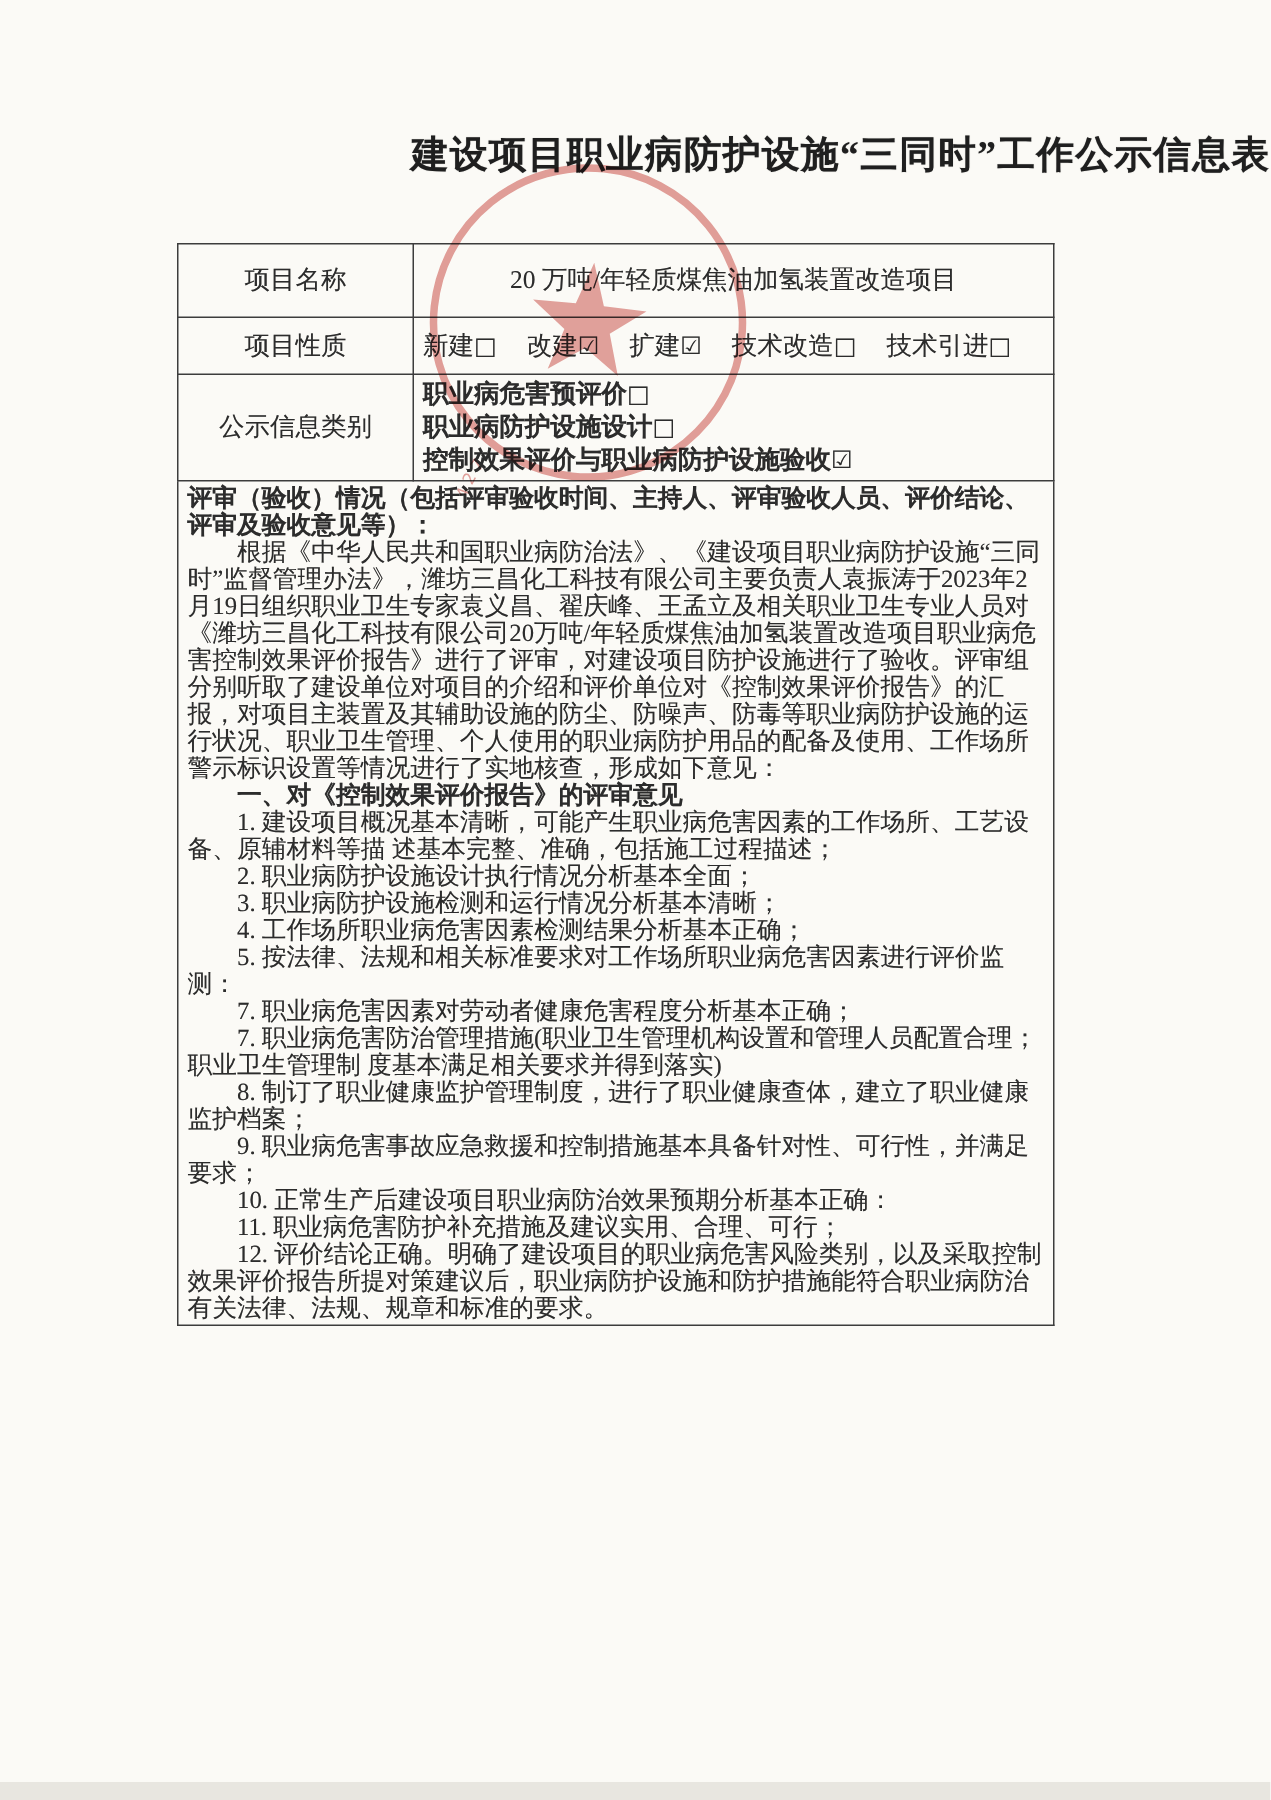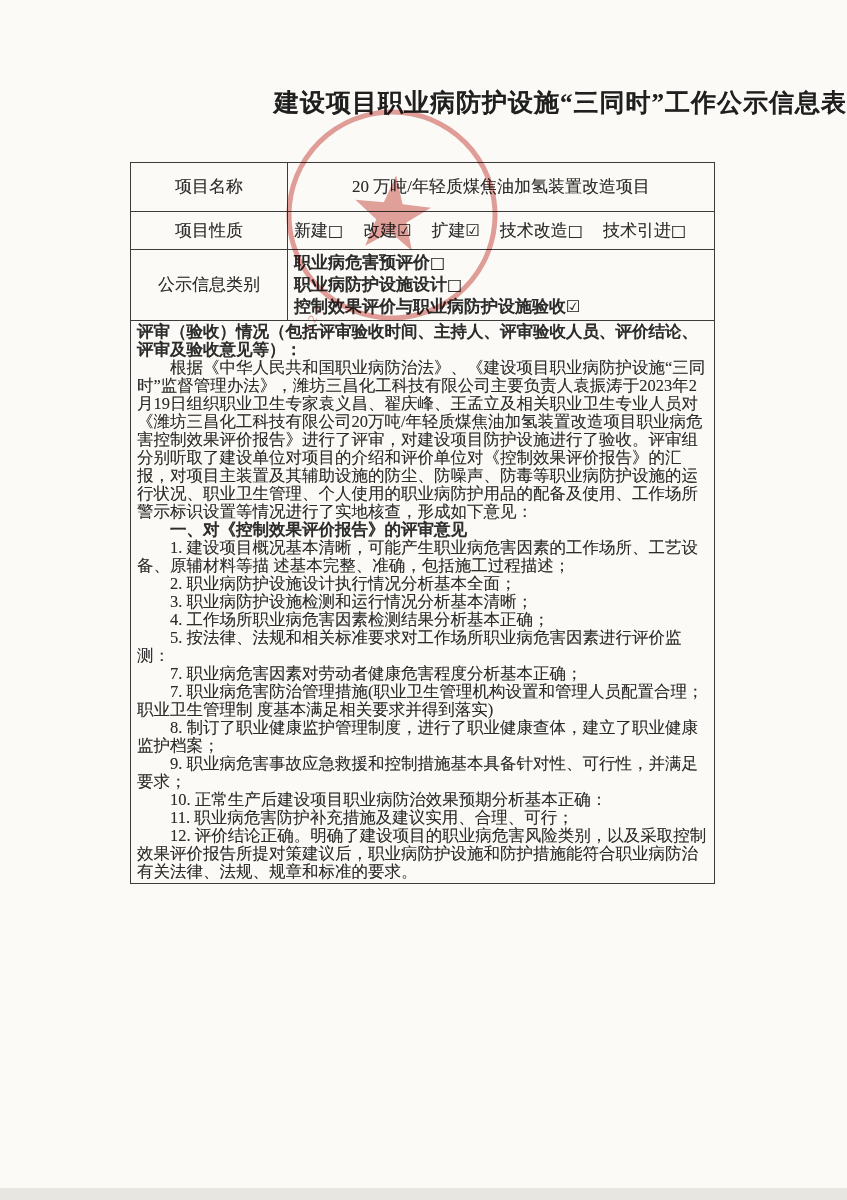--- a/index.html
+++ b/index.html
@@ -15,21 +15,21 @@
     position:absolute; left:0; right:0; bottom:0; height:12px;
     background:#e8e6e0;
   }
   .doc-title{
     position:absolute; top:86px; left:0; width:100%;
     text-align:right; font-size:25px; font-weight:bold;
     letter-spacing:1px; color:#1f1f1f;
     text-shadow:0 0 .6px rgba(0,0,0,.4);
   }
   table.doc-table{
-    position:absolute; left:130px; top:162px; width:585px;
+    position:absolute; left:118px; top:162px; width:585px;
     border-collapse:collapse; table-layout:fixed;
   }
   .doc-table td{
     border:1.6px solid #3c3c3c;
     font-size:17px; line-height:22px;
     vertical-align:middle; padding:2px 6px;
     color:#2c2c2c;
     text-shadow:0 0 .4px rgba(0,0,0,.3);
   }
   .c1{width:157px;} .c2{width:165px;} .c3{width:112px;} .c4{width:151px;}

